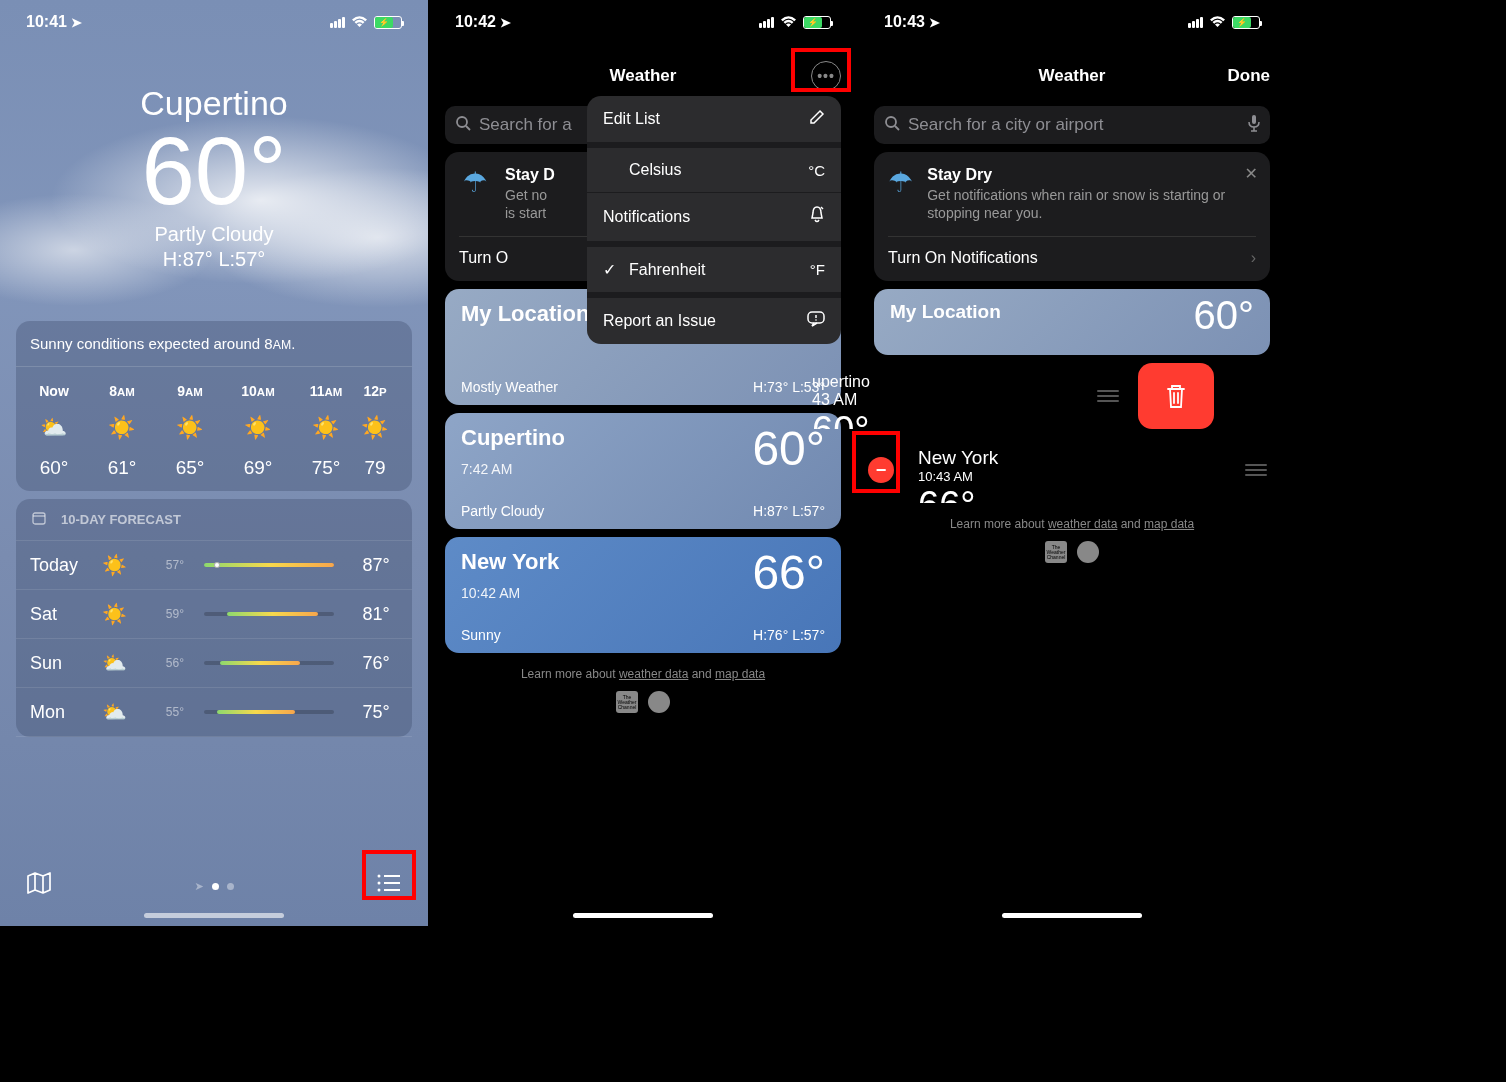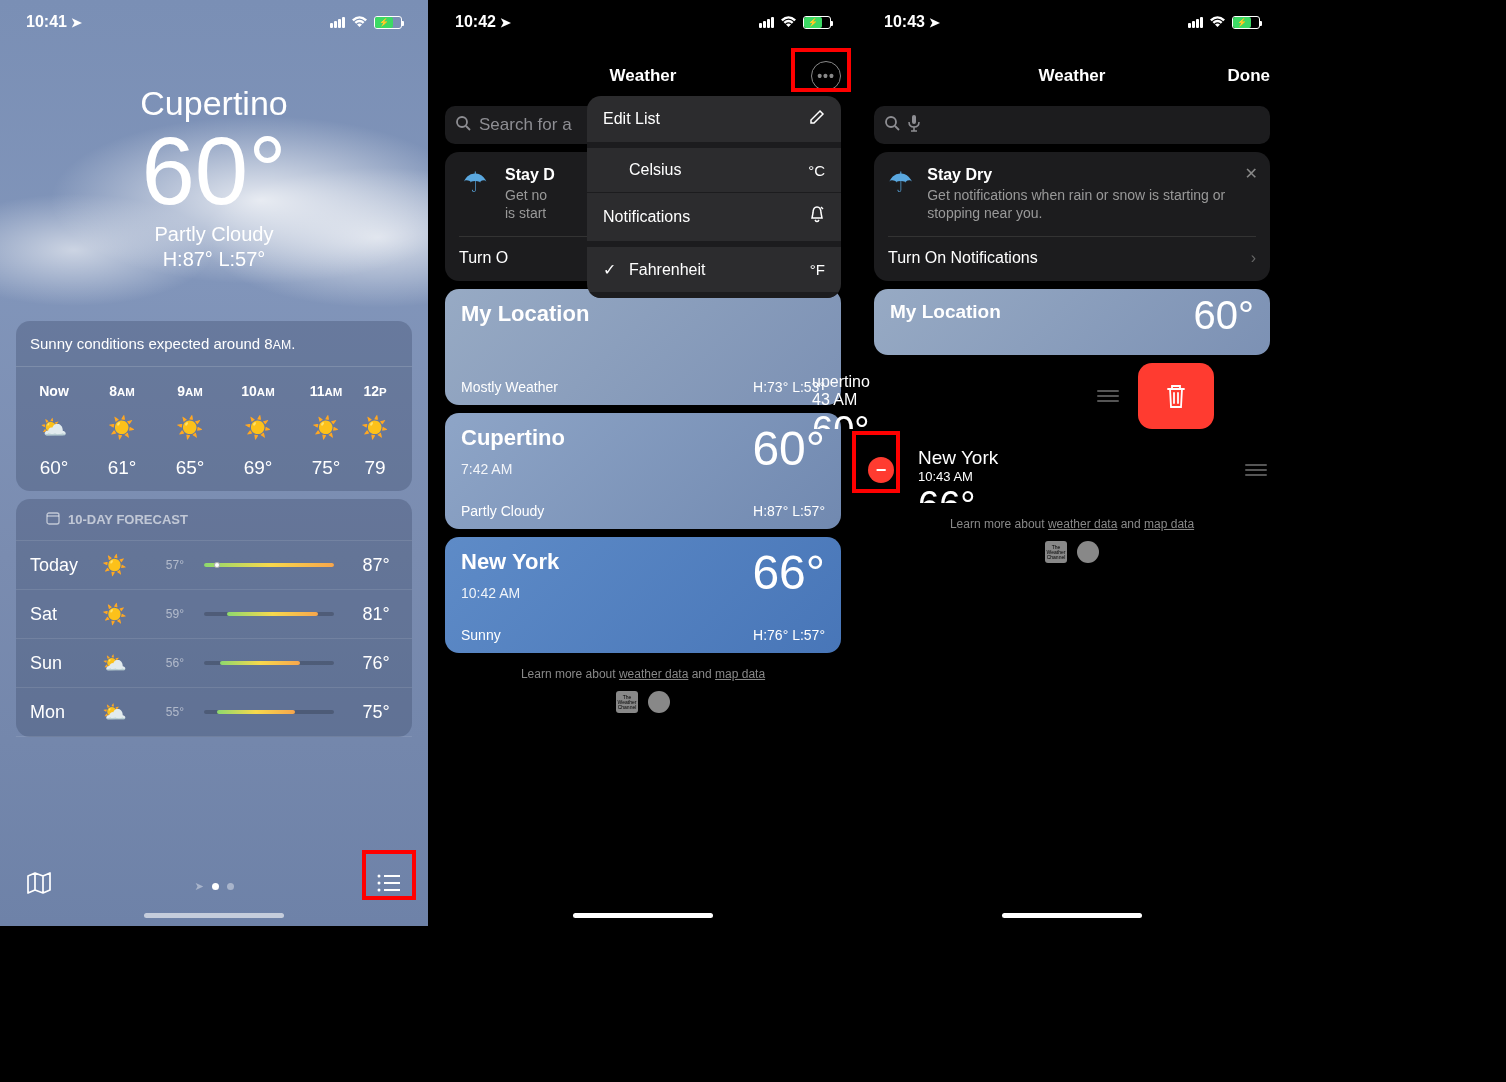--- a/index.html
+++ b/index.html
@@ -75,21 +75,21 @@
     color: #fff;
   }
   .summary-card { margin-top: 50px; }
   .summary-text { padding: 14px 14px; font-size: 15px; border-bottom: 1px solid rgba(255,255,255,0.15); }
   .hourly-row { display: flex; padding: 10px 4px 0; }
   .hour-col { width: 68px; flex-shrink: 0; text-align: center; }
   .hour-col.last { width:30px; overflow:hidden; text-align:center;}
   .hour-col .t { font-size: 14px; font-weight: 600; padding: 6px 0; }
   .hour-col .icon { font-size: 22px; padding: 10px 0; }
   .hour-col .d { font-size: 19px; font-weight: 500; padding: 6px 0 12px; }
-  .forecast-header { padding: 12px 30px; display:flex; align-items:center; gap:8px; color:rgba(255,255,255,0.6); font-size:13px; font-weight:600; border-bottom:1px solid rgba(255,255,255,0.1);}
+  .forecast-header { padding: 12px 16px; display:flex; align-items:center; gap:15px; color:rgba(255,255,255,0.6); font-size:13px; font-weight:600; border-bottom:1px solid rgba(255,255,255,0.1);}
   .day-row { display:flex; align-items:center; padding:12px 14px; border-bottom:1px solid rgba(255,255,255,0.1); gap:10px;}
   .day-row .day { width:60px; font-size:18px; font-weight:500;}
   .day-row .icon { width:30px; font-size:20px; text-align:center;}
   .day-row .lo { width:44px; font-size:12px; color:rgba(255,255,255,0.5); text-align:right;}
   .day-row .bar-track { flex:1; height:4px; background:rgba(0,0,0,0.2); border-radius:2px; position:relative; margin:0 10px;}
   .day-row .bar-fill { position:absolute; height:4px; border-radius:2px; background:linear-gradient(90deg,#8dd96e,#f7d94c,#f7a64c);}
   .day-row .bar-dot { position:absolute; width:6px; height:6px; background:#fff; border-radius:3px; top:-1px; border:1px solid rgba(0,0,0,0.3);}
   .day-row .hi { width:44px; font-size:18px; text-align:center;}
   .bottom-bar { position:absolute; bottom:0; left:0; right:0; height:80px; display:flex; align-items:center; justify-content:space-between; padding:0 26px; }
   .map-btn, .list-btn { color:#fff; font-size:24px; }
@@ -401,20 +401,29 @@
             <line x1="12" y1="1" x2="14" y2="3" stroke="#fff" stroke-width="1.5"></line>
           </svg></span>
     </div>
     <div class="menu-item group-end">
       <span class="mk-left">
           <span class="check">✓</span>
           <span>Fahrenheit</span>
         </span>
       <span class="unit">°F</span>
     </div>
+    <div class="menu-item" style="border-bottom:none">
+      <span>Report an Issue</span>
+      <span class="icon"><svg width="18" height="16" viewBox="0 0 18 16">
+            <rect x="1" y="1" width="16" height="11" rx="4" fill="none" stroke="#fff" stroke-width="1.5"></rect>
+            <path d="M7 12 L5 15 L10 12" fill="none" stroke="#fff" stroke-width="1.5"></path>
+            <line x1="9" y1="4" x2="9" y2="7" stroke="#fff" stroke-width="1.5"></line>
+            <circle cx="9" cy="9" r="0.8" fill="#fff"></circle>
+          </svg></span>
+    </div>
   </div>
   <div class="home-indicator dk"></div>
 </div>
 
 <div class="panel panel-dark">
   <div class="status-bar dark">
     <div class="status-left">
       <span>10:43</span>
       <span class="loc-arrow">➤</span>
     </div>
@@ -437,20 +446,21 @@
     <span>Weather</span>
     <div class="nav-right">
       <span class="done-btn">Done</span>
     </div>
   </div>
   <div class="search-bar">
     <span><svg width="16" height="16" viewBox="0 0 16 16">
           <circle cx="7" cy="7" r="5" fill="none" stroke="#8e8e93" stroke-width="1.8"></circle>
           <line x1="11" y1="11" x2="15" y2="15" stroke="#8e8e93" stroke-width="1.8"></line>
         </svg></span>
+    <span class="stxt">Search for a city or airport</span>
     <span class="mic"><svg width="12" height="18" viewBox="0 0 12 18">
           <rect x="4" y="1" width="4" height="9" rx="2" fill="#8e8e93"></rect>
           <path d="M1 8 Q1 13 6 13 Q11 13 11 8 M6 13 V17 M3 17 H9" fill="none" stroke="#8e8e93" stroke-width="1.5"></path>
         </svg></span>
   </div>
   <div class="promo-card">
     <div class="promo-top">
       <div class="umbrella">☂</div>
       <div>
         <div class="promo-title">Stay Dry</div>

